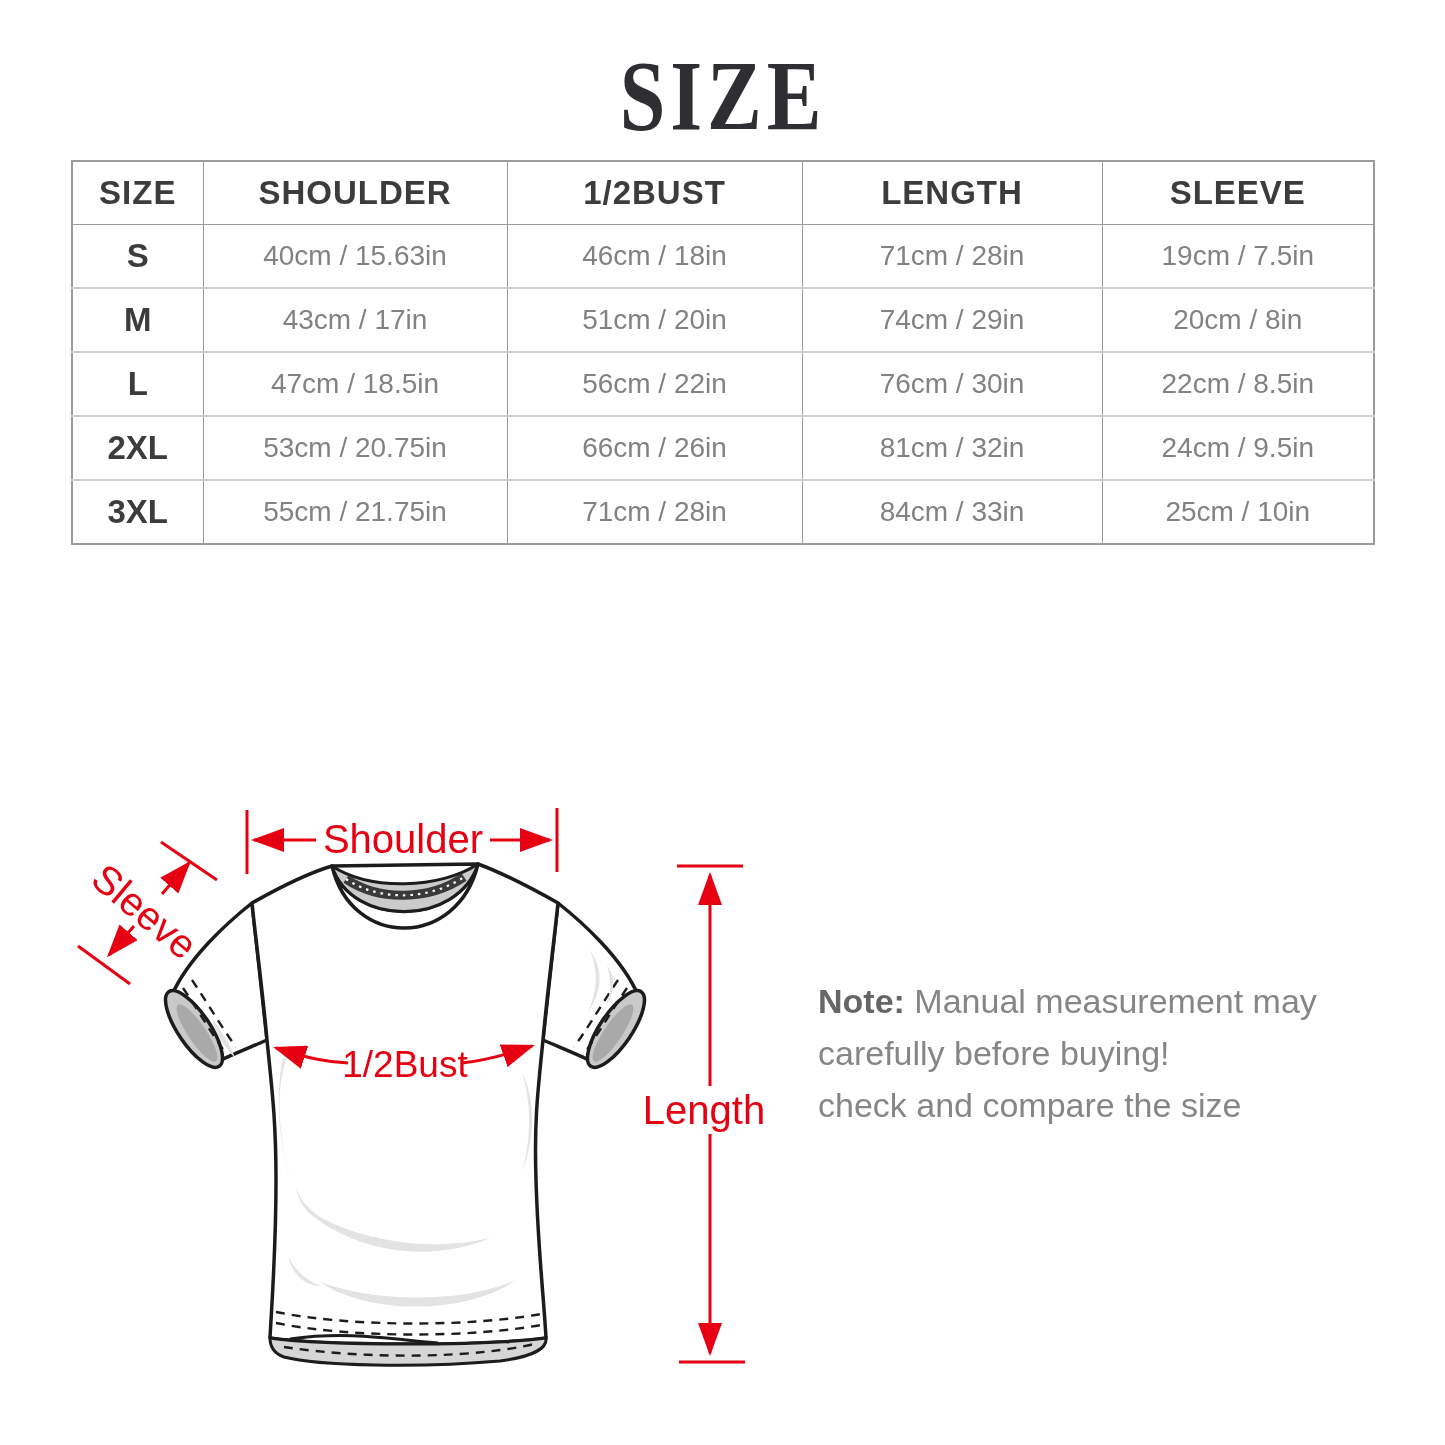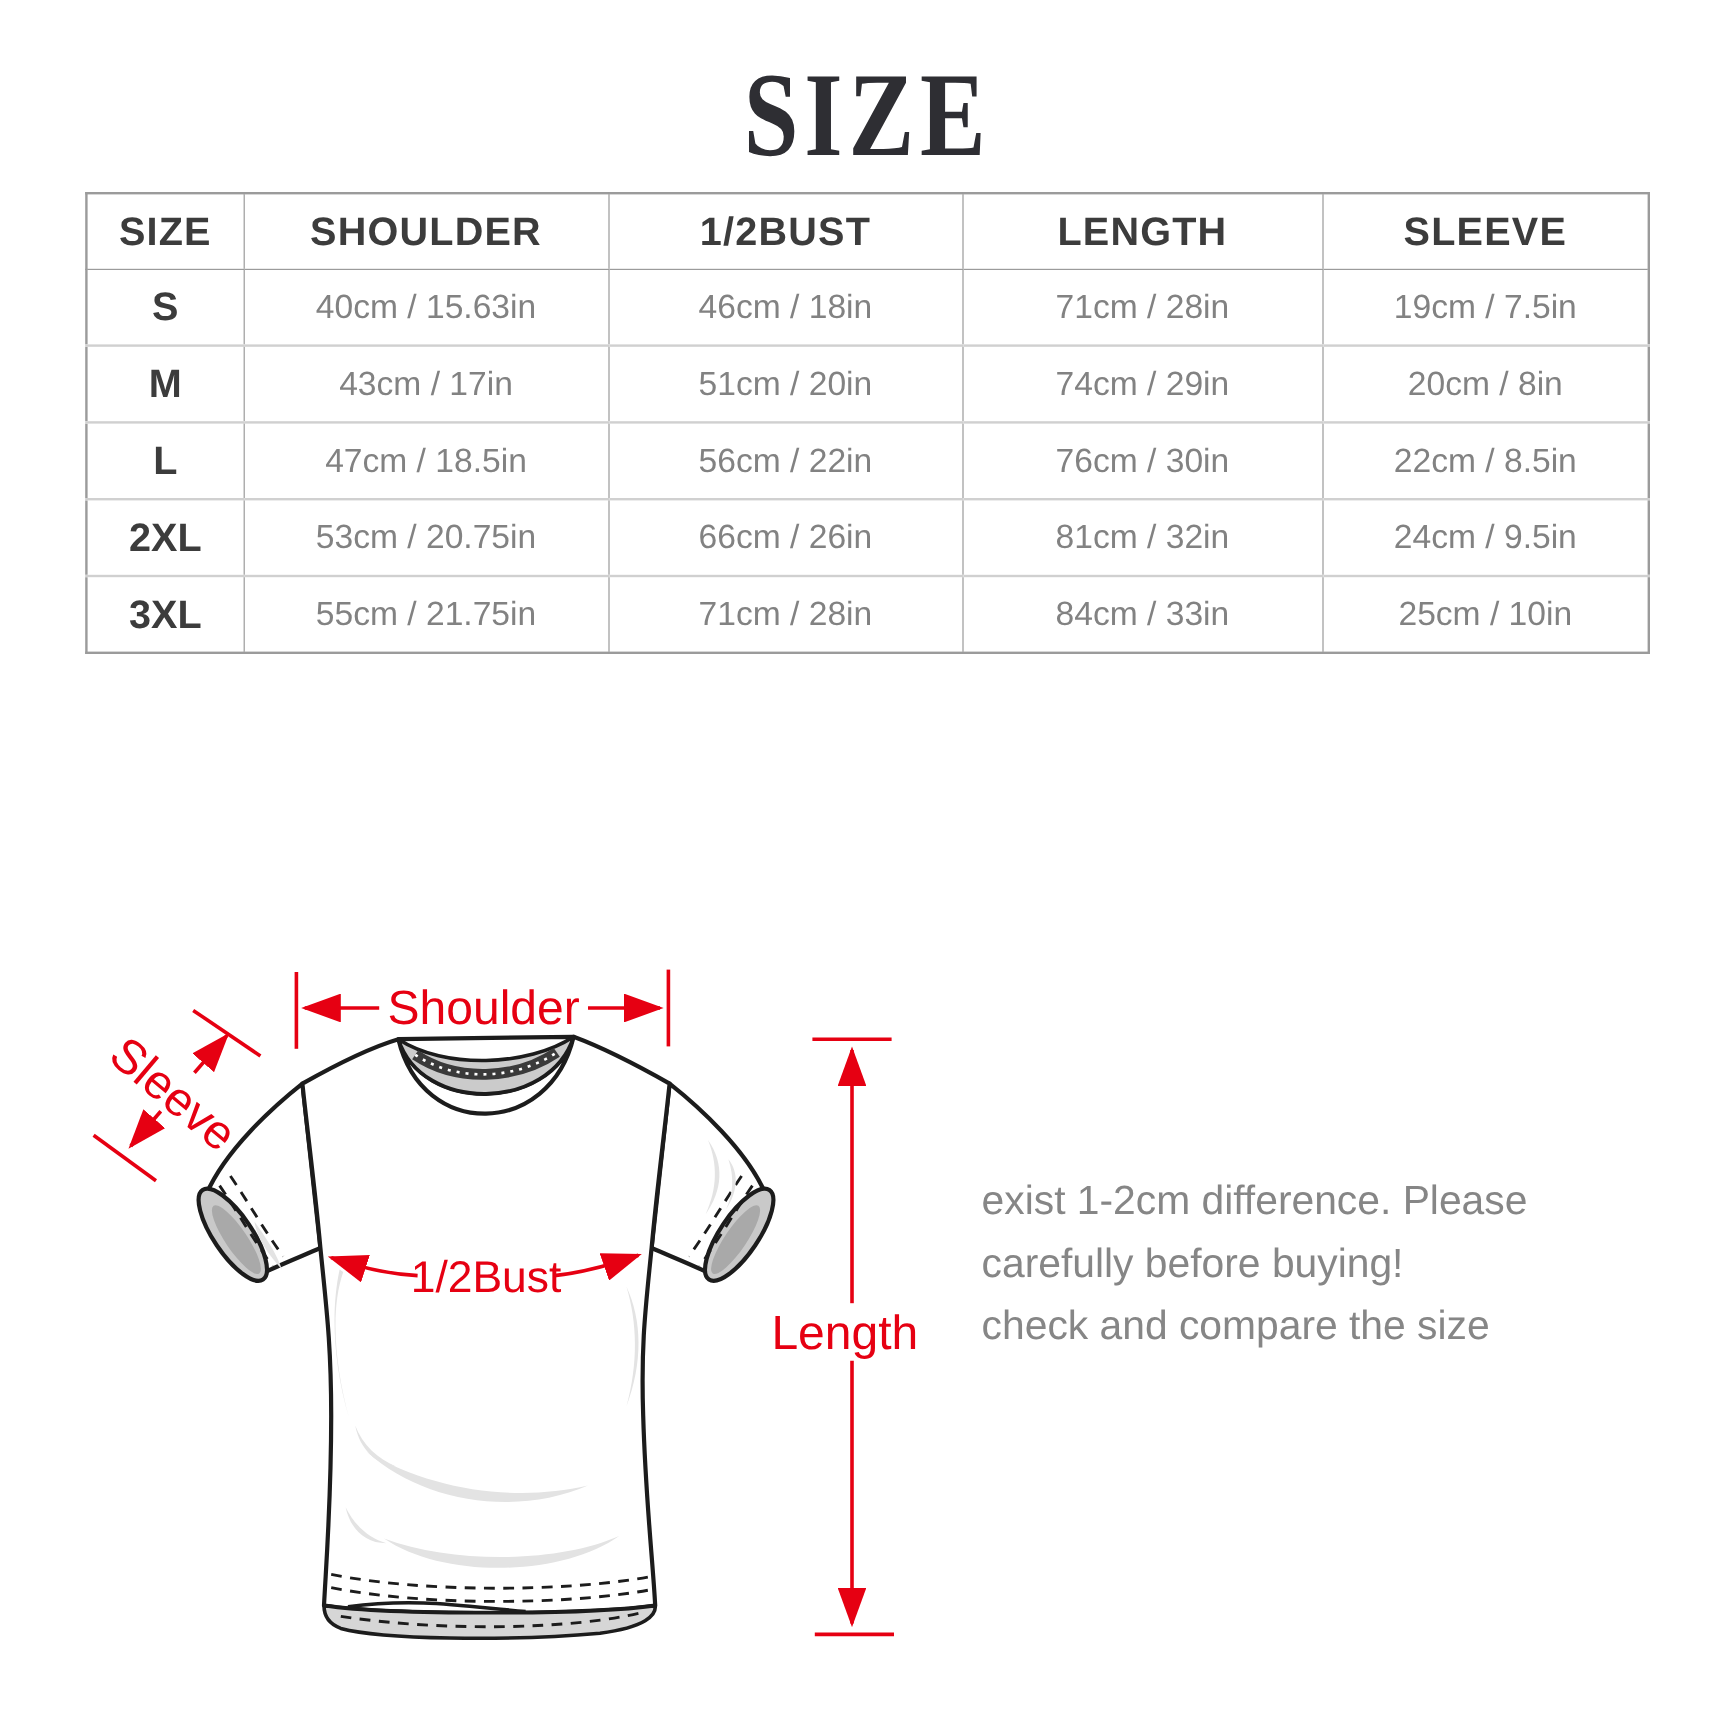--- a/index.html
+++ b/index.html
@@ -182,16 +182,16 @@
   <g stroke="#e60012" stroke-width="3" fill="none">
     <line x1="607" y1="76" x2="673" y2="76"></line>
     <line x1="609" y1="572" x2="675" y2="572"></line>
     <path d="M 640 296 L 640 85" marker-end="url(#arr)"></path>
     <path d="M 640 344 L 640 563" marker-end="url(#arr)"></path>
   </g>
   <text class="red-label" x="634" y="334" font-size="40" text-anchor="middle">Length</text>
 </svg>
 
 <div class="note">
-  <div>exist 1-2cm difference. Please</div>
+  <div><span class="note-label">Note:</span> <span>Manual measurement may</span></div>
   <div>carefully before buying!</div>
   <div>check and compare the size</div>
 </div>
 
 </body></html>

